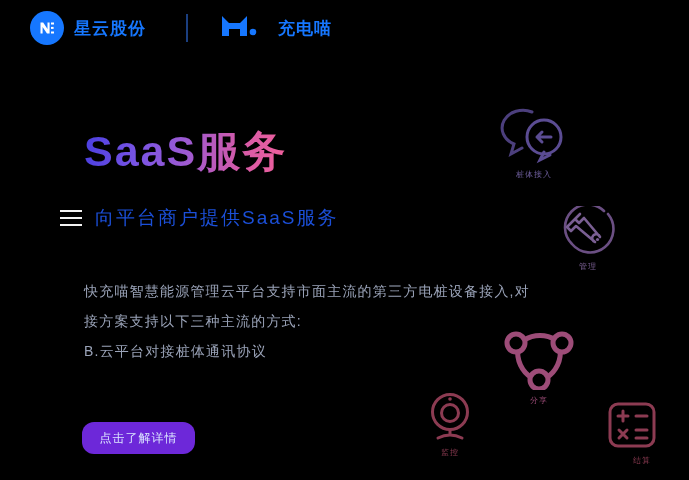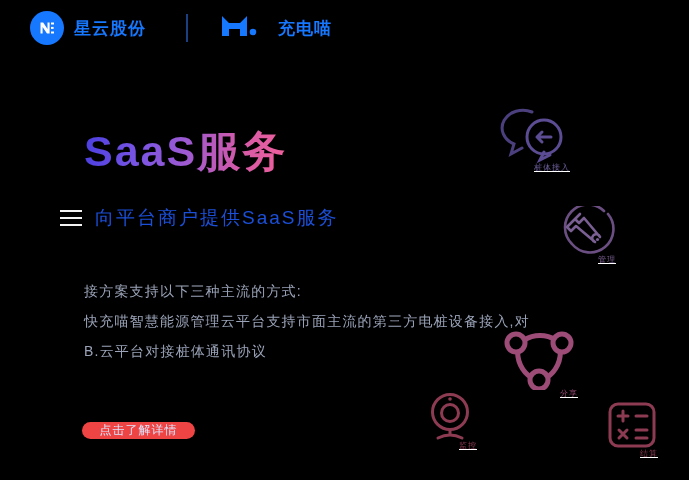--- a/index.html
+++ b/index.html
@@ -138,43 +138,42 @@
     line-height: 30px;
     white-space: nowrap;
   }
 
   
   .cta-button {
     position: absolute;
     left: 82px;
     top: 422px;
     width: 113px;
-    height: 17px;
+    height: 32px;
     border-radius: 12px;
-    background: #ef4444;
+    background: #6d28d9;
     border: none;
     color: #dbe6ff;
     font-size: 12px;
     letter-spacing: 1px;
     font-family: "Liberation Sans", sans-serif;
     display: flex;
     align-items: center;
     justify-content: center;
     cursor: pointer;
     padding: 0;
   }
 
   
   .deco {
     position: absolute;
     display: flex;
     flex-direction: column;
-    align-items: flex-end;
-    gap: 0;
-    text-decoration: underline;
+    align-items: center;
+    gap: 7px;
   }
   .deco svg { display: block; }
   .deco-label {
     font-size: 8px;
     letter-spacing: 1px;
     line-height: 1;
     white-space: nowrap;
   }
   .deco-chat   { left: 498px; top: 104px; }
   .deco-wrench { left: 560px; top: 206px; }
@@ -224,22 +223,22 @@
   <div class="subtitle-row">
     <span class="menu-icon">
       <i></i>
         <i></i>
         <i></i>
     </span>
     <span class="subtitle-text">向平台商户提供SaaS服务</span>
   </div>
 
   <div class="body-block">
+    <div class="body-line">快充喵智慧能源管理云平台支持市面主流的第三方电桩设备接入,对</div>
     <div class="body-line">接方案支持以下三种主流的方式:</div>
-    <div class="body-line">快充喵智慧能源管理云平台支持市面主流的第三方电桩设备接入,对</div>
     <div class="body-line">B.云平台对接桩体通讯协议</div>
   </div>
 
   <button class="cta-button">点击了解详情</button>
 
   <div class="deco deco-chat">
     <svg width="72" height="60" viewBox="0 0 72 60" aria-hidden="true">
       <path d="M34 8 A20 17 0 1 0 16 40 L13 50 L24 44" fill="none" stroke="#4c3f7d" stroke-width="3" stroke-linecap="round"></path>
       <circle cx="46" cy="33" r="17" fill="#000000" stroke="#5b4c93" stroke-width="3"></circle>
       <path d="M46 48 L42 56 L52 51" fill="none" stroke="#5b4c93" stroke-width="3" stroke-linecap="round"></path>

